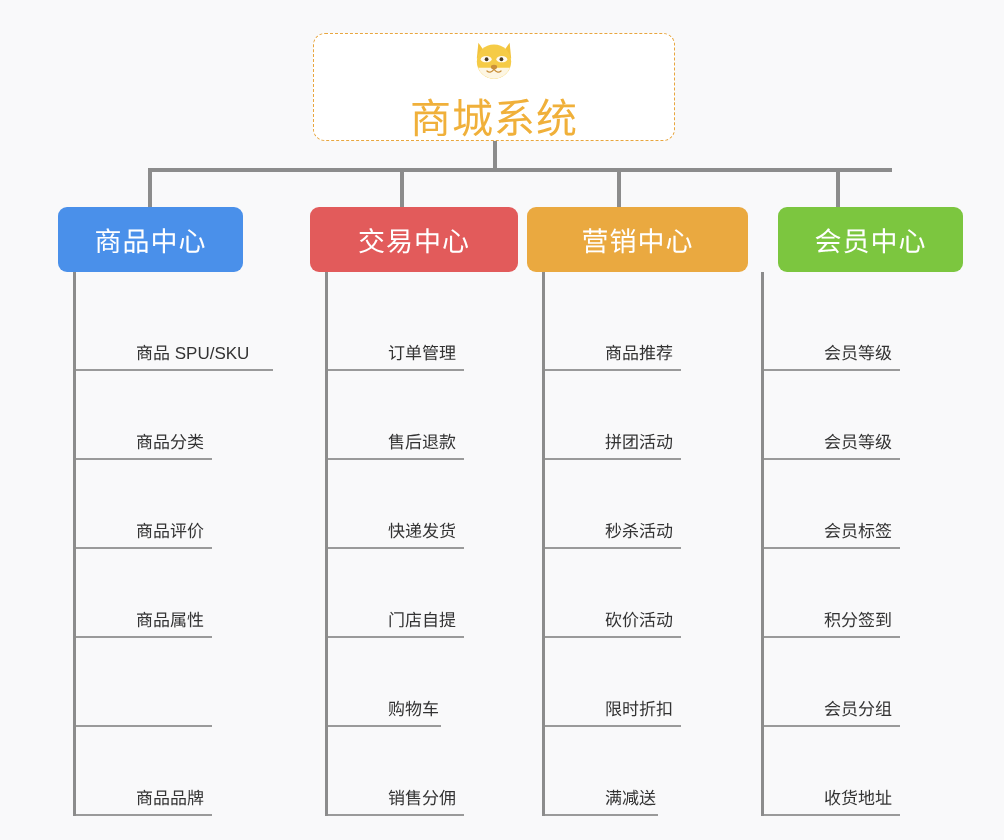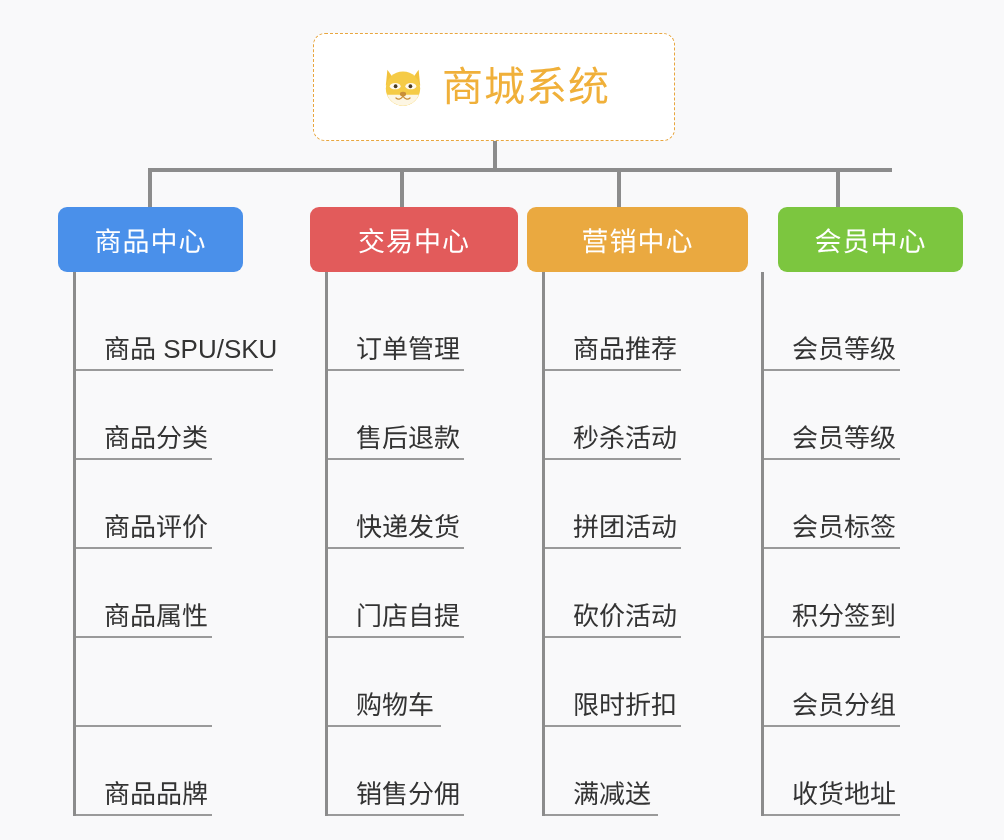--- a/index.html
+++ b/index.html
@@ -126,35 +126,35 @@
   }
   .leaf-underline {
     position: absolute;
     left: 0;
     bottom: 0;
     height: 2px;
     background: #9a9a9a;
   }
   .leaf-label {
     position: relative;
-    font-size: 26px;
+    font-size: 17px;
     color: #333333;
     line-height: 1;
     padding-bottom: 9px;
-    padding-left: 28px;
+    padding-left: 60px;
     white-space: nowrap;
     text-align: center;
   }
 </style>
 </head>
 <body style="background: rgb(249, 249, 250);">
 
 <div id="mindmap">
 
-  <div class="root-node" style="border-color: rgb(232, 166, 63);">
+  <div class="root-node" style="border-color: rgb(232, 166, 63); flex-direction: column;">
     <span class="root-emoji">
       <svg viewBox="0 0 64 64" width="50" height="50" aria-hidden="true">
         <path d="M12 10 L10 30 L22 24 Z" fill="#f2c23c"></path>
         <path d="M52 10 L54 30 L42 24 Z" fill="#f2c23c"></path>
         <circle cx="32" cy="34" r="22" fill="#f5cb46"></circle>
         <path d="M10 34 a22 22 0 0 0 44 0 a22 22 0 0 1 -44 0 Z" fill="#f5cb46"></path>
         <path d="M32 56 a22 22 0 0 0 20.5 -14 L11.5 42 A22 22 0 0 0 32 56 Z" fill="#fdf6e3"></path>
         <ellipse cx="22" cy="31" rx="7" ry="4" fill="#fffaf0"></ellipse>
         <ellipse cx="42" cy="31" rx="7" ry="4" fill="#fffaf0"></ellipse>
         <ellipse cx="22.5" cy="31" rx="2.4" ry="2.6" fill="#4a3b22"></ellipse>
@@ -240,25 +240,25 @@
   <div class="column c3">
     <div class="cat-header" style="background: rgb(234, 169, 64);">
       <span>营销中心</span>
     </div>
     <div class="branch">
       <div class="leaf">
         <span class="leaf-label">商品推荐</span>
         <span class="leaf-underline" style="width: 136px;"></span>
       </div>
       <div class="leaf">
+        <span class="leaf-label">拼团活动</span>
+        <span class="leaf-underline" style="width: 136px;"></span>
+      </div>
+      <div class="leaf">
         <span class="leaf-label">秒杀活动</span>
-        <span class="leaf-underline" style="width: 136px;"></span>
-      </div>
-      <div class="leaf">
-        <span class="leaf-label">拼团活动</span>
         <span class="leaf-underline" style="width: 136px;"></span>
       </div>
       <div class="leaf">
         <span class="leaf-label">砍价活动</span>
         <span class="leaf-underline" style="width: 136px;"></span>
       </div>
       <div class="leaf">
         <span class="leaf-label">限时折扣</span>
         <span class="leaf-underline" style="width: 136px;"></span>
       </div>

